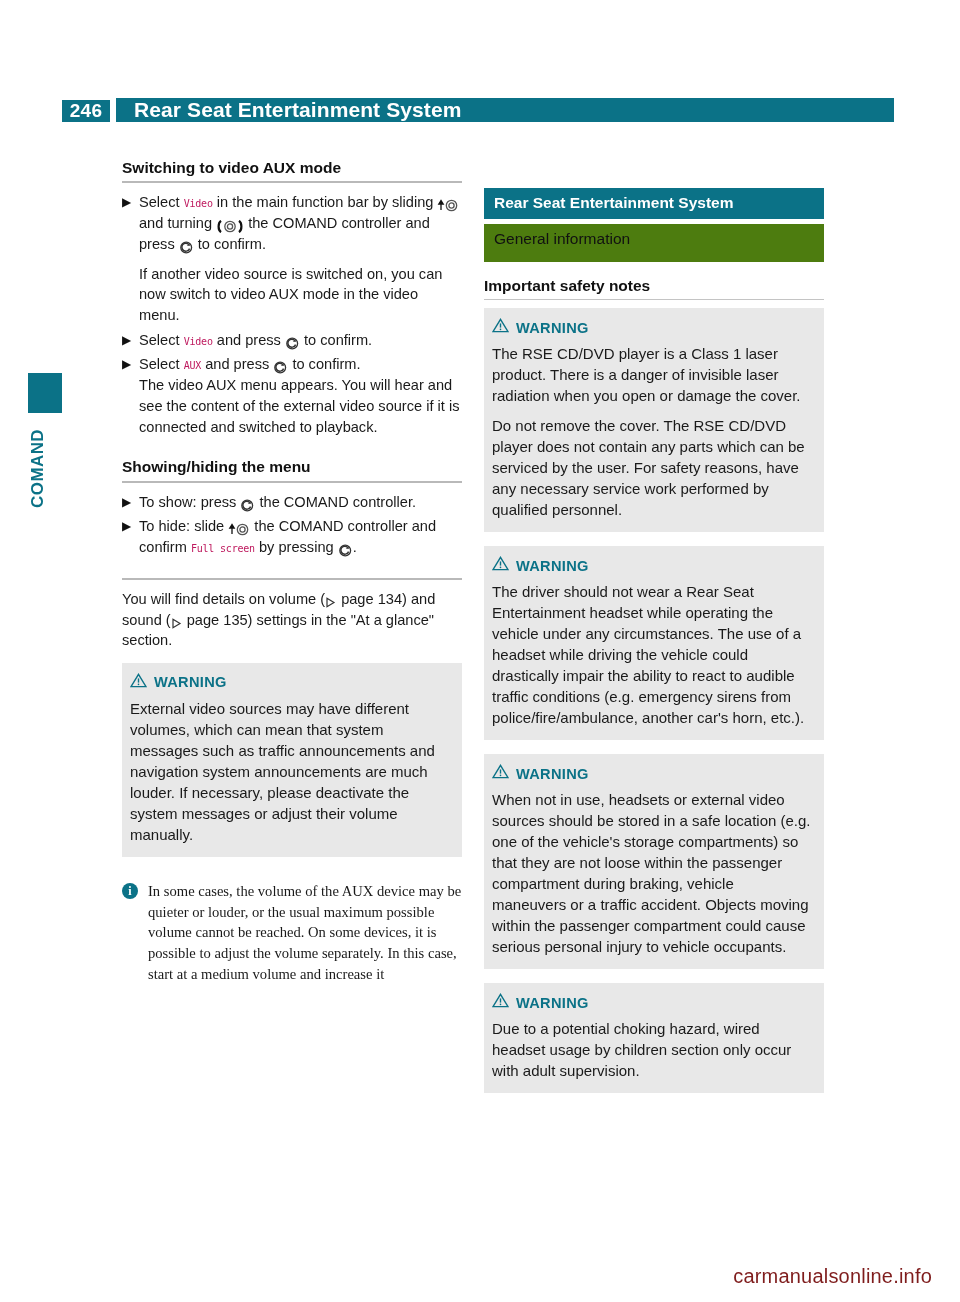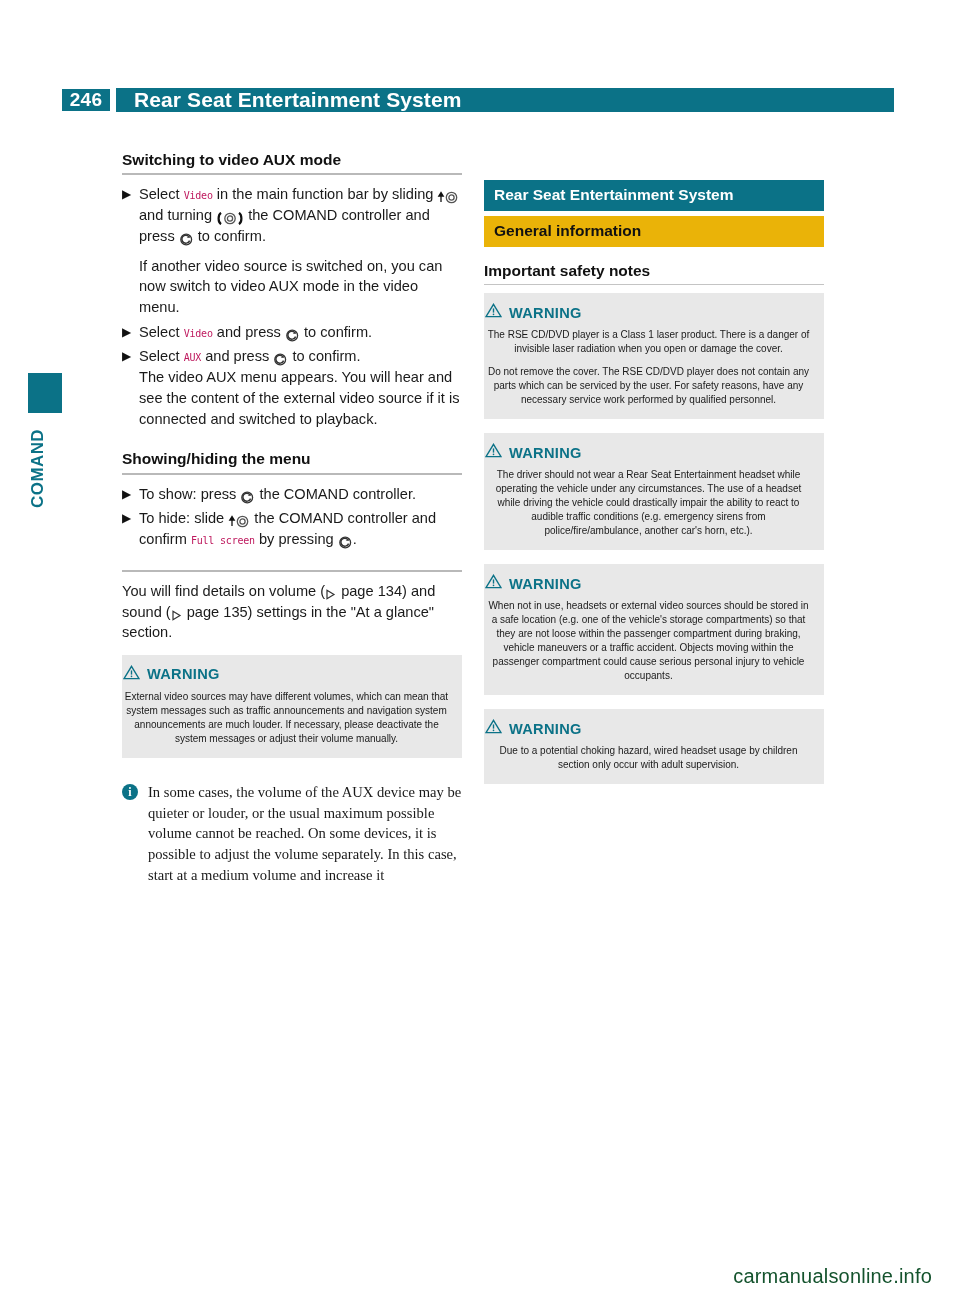--- a/index.html
+++ b/index.html
@@ -17,21 +17,21 @@
   }
 
   
   .page-header {
     position: absolute;
     left: 62px;
     top: 78px;
     width: 832px;
     height: 44px;
     display: flex;
-    align-items: center;
+    align-items: flex-end;
   }
   .page-number-box {
     background: #0b7287;
     width: 48px;
     display: flex;
     align-items: center;
     justify-content: center;
   }
   .page-number-box span {
     color: #ffffff;
@@ -84,21 +84,21 @@
   
   .columns {
     position: absolute;
     left: 122px;
     top: 150px;
     width: 772px;
     height: 1080px;
   }
   .col {
     position: absolute;
-    top: 0;
+    top: 8px;
     width: 340px;
   }
   .col-left  { left: 0; }
   .col-right { left: 362px; }
 
   
   .h-sub {
     font-size: 15.5px;
     font-weight: bold;
     color: #111;
@@ -166,52 +166,51 @@
   
   .banner-teal {
     background: #0b7287;
     color: #ffffff;
     font-size: 15.5px;
     font-weight: bold;
     padding: 6px 10px 7px 10px;
     margin: 0 0 5px 0;
   }
   .banner-grey {
-    background: #eab308;
+    background: #4d7c0f;
     color: #111111;
     font-size: 15.5px;
-    font-weight: bold;
-    padding: 6px 10px 7px 10px;
+    font-weight: normal;
+    padding: 6px 10px 14px 10px;
     margin: 0 0 14px 0;
   }
 
   
   .warning-box {
     background: #e8e8e8;
-    padding: 10px 12px 12px 1px;
+    padding: 10px 12px 12px 8px;
     margin: 0 0 14px 0;
   }
   .warning-head {
     display: flex;
     align-items: center;
     gap: 7px;
     margin-bottom: 6px;
   }
   .warning-head .wtext {
     color: #0b7287;
     font-size: 14.6px;
     font-weight: bold;
     letter-spacing: .3px;
   }
   .warning-box p {
-    font-size: 10px;
+    font-size: 15px;
     line-height: 1.40;
     margin: 0 0 9px 0;
     color: #1a1a1a;
-    text-align: center;
   }
   .warning-box p:last-child { margin-bottom: 0; }
 
   .note {
     position: relative;
     padding-left: 26px;
     margin: 0 0 12px 0;
   }
   .note .info-icon {
     position: absolute;
@@ -237,21 +236,21 @@
 
   .spacer-sm { height: 10px; }
   .spacer-md { height: 20px; }
   .spacer-lg { height: 30px; }
 
   
   .watermark {
     position: absolute;
     right: 28px;
     bottom: 14px;
-    color: #14532d;
+    color: #7f1d1d;
     font-size: 20px;
     letter-spacing: .2px;
   }
 </style>
 </head>
 <body>
 
 <div class="page-header">
   <div class="page-number-box">
     <span>246</span>

